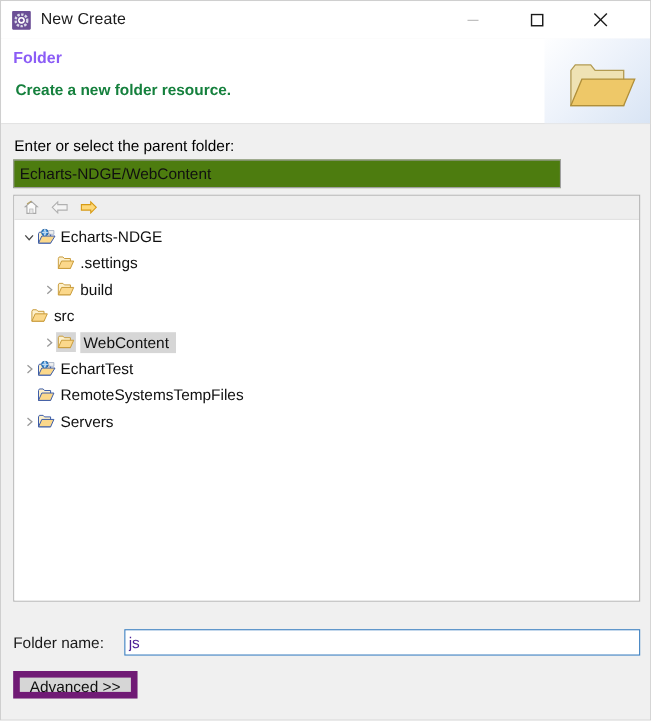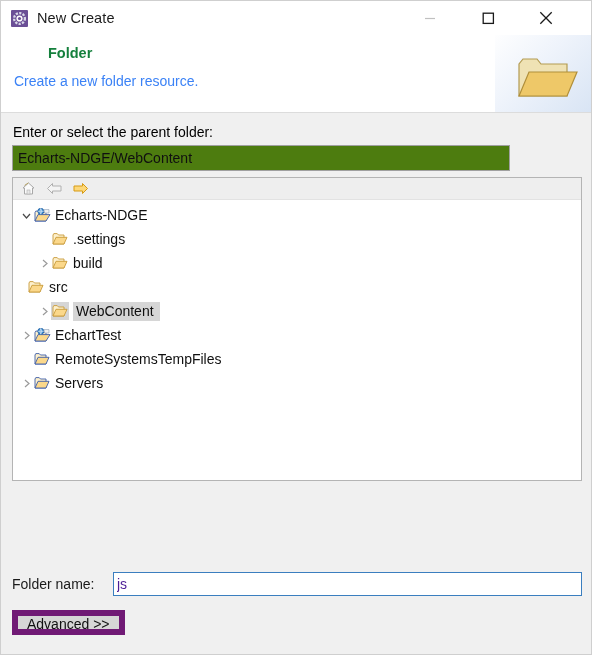--- a/index.html
+++ b/index.html
@@ -51,25 +51,25 @@
   
   #banner {
     height: 78px; min-height: 78px;
     background: #ffffff;
     position: relative;
     border-bottom: 1px solid #dcdcdc;
     overflow: hidden;
   }
   #banner-title {
     position: absolute; left: 11px; top: 10px;
-    font-size: 14.5px; font-weight: bold; color: #15803d; margin-left: 36px;
+    font-size: 14.5px; font-weight: bold; color: #8b5cf6;
   }
   #banner-sub {
     position: absolute; left: 13px; top: 38px;
-    font-size: 14px; color: #3b82f6;
+    font-size: 14px; color: #15803d; font-weight: bold;
   }
   #banner-gfx {
     position: absolute; right: 0; top: -6px;
     width: 96px; height: 86px;
     background: linear-gradient(135deg,#ffffff 0%, #eef3fb 45%, #d8e4f4 100%);
   }
   #banner-folder {
     position: absolute; right: 12px; top: 17px;
     width: 64px; height: 50px;
   }
@@ -90,21 +90,21 @@
     width: 498px; height: 26px;
     background: #4d7c0f;
     border: 1px solid #a0a0a0;
     font-family: "Liberation Sans", sans-serif;
     font-size: 14px; color: #101010;
     padding: 0 5px; line-height: 24px;
     outline: none;
   }
   #tree-panel {
     position: absolute; left: 11px; top: 64px;
-    width: 570px; height: 304px;
+    width: 570px; height: 370px;
     background: #ffffff;
     border: 1px solid #b4b4b4;
     display: flex; flex-direction: column;
     overflow: hidden;
   }
   #tree-toolbar {
     height: 22px; min-height: 22px;
     background: #eeeeee;
     border-bottom: 1px solid #e2e2e2;
     display: flex; align-items: center;

